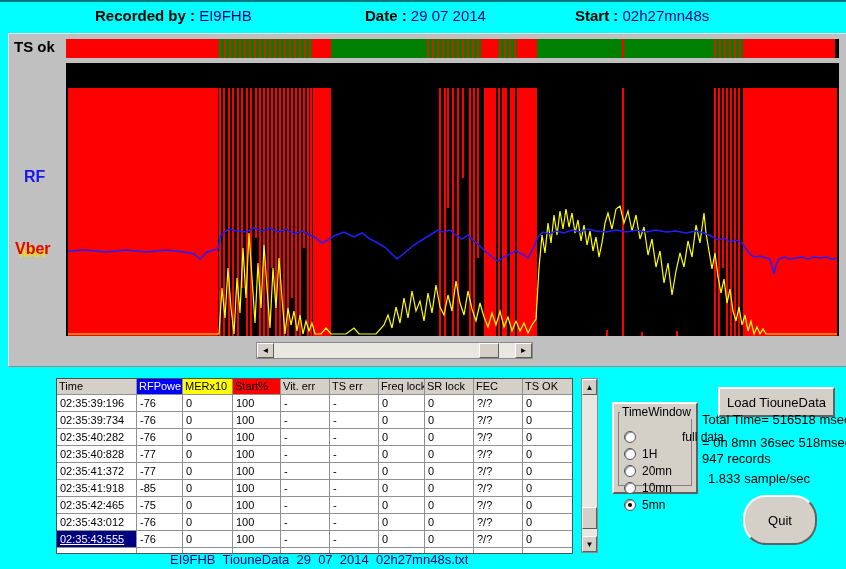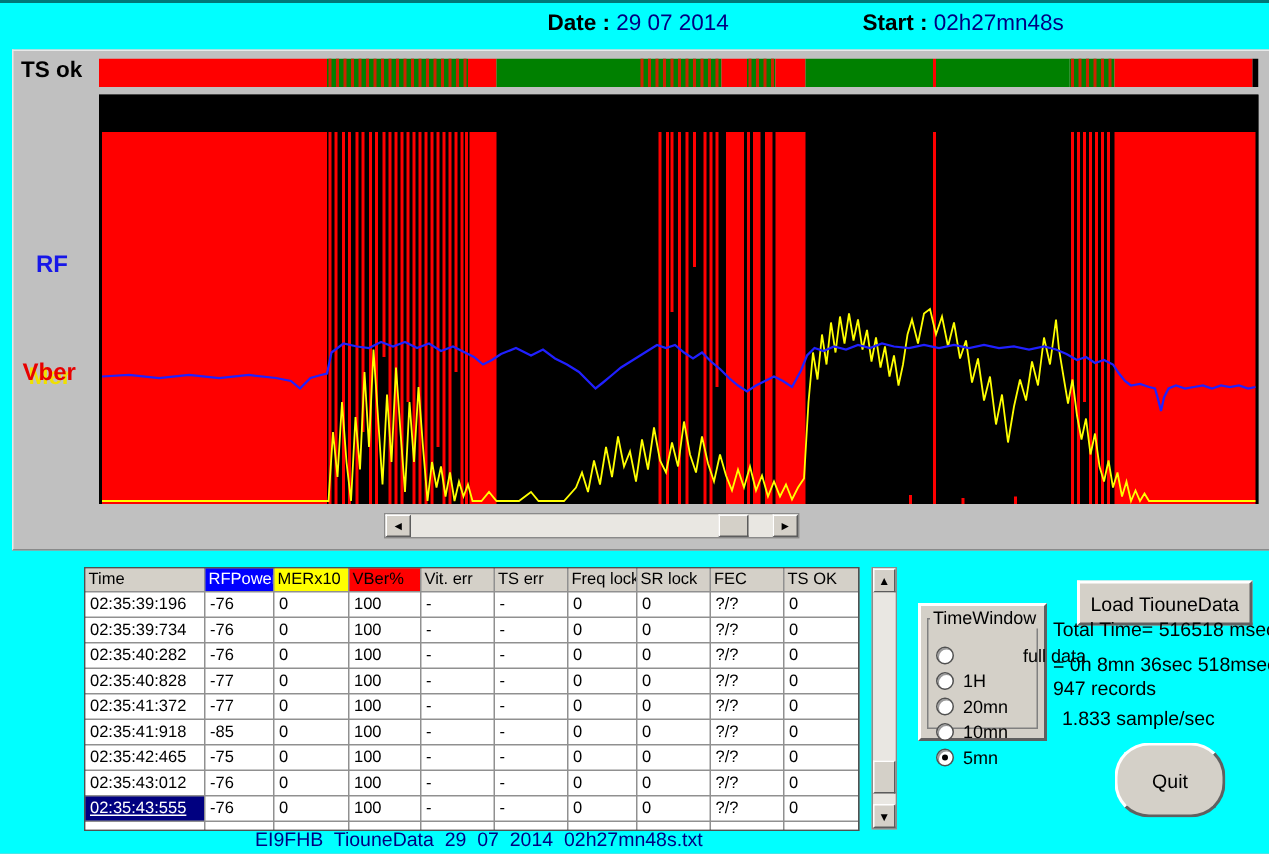--- a/index.html
+++ b/index.html
@@ -69,20 +69,21 @@
   .statline.s3 { margin-top:5px; margin-left:6px; }
 
   .statusbar { position:absolute; left:135px; top:552px; font-size:13px; color:#000080; white-space:pre;margin-left:35px; }
 </style>
 </head>
 <body>
 
 <div class="app">
   <div class="topline"></div>
 
+  <span class="hgroup" style="left:95px"><span class="hlabel">Recorded by : </span><span class="hvalue">EI9FHB</span></span>
   <span class="hgroup" style="left:365px"><span class="hlabel">Date : </span><span class="hvalue">29 07 2014</span></span>
   <span class="hgroup" style="left:575px"><span class="hlabel">Start : </span><span class="hvalue">02h27mn48s</span></span>
 
   <div class="panel">
     <span class="tsok">TS ok</span>
     <svg id="tsbar" viewBox="0 0 773 19" preserveAspectRatio="none">
         <rect x="0" y="0" width="152" height="19" fill="#ff0000"></rect>
         <rect x="152" y="0" width="94" height="19" fill="#008000"></rect>
         <rect x="153" y="0" width="2" height="19" fill="#cc2200"></rect>
         <rect x="158" y="0" width="2" height="19" fill="#cc2200"></rect>
@@ -207,21 +208,21 @@
       <div class="sbtn">
           <span>►</span>
         </div>
     </div>
   </div>
 
   <div id="tgrid">
       <div class="th" style="background: rgb(212, 208, 200); color: rgb(0, 0, 0);">Time</div>
       <div class="th" style="background: rgb(0, 0, 255); color: rgb(255, 255, 255);">RFPower</div>
       <div class="th" style="background: rgb(255, 255, 0); color: rgb(0, 0, 0);">MERx10</div>
-      <div class="th" style="background: rgb(255, 0, 0); color: rgb(0, 0, 0);">VBer%</div>
+      <div class="th" style="background: rgb(255, 0, 0); color: rgb(0, 0, 0);">Start%</div>
       <div class="th" style="background: rgb(212, 208, 200); color: rgb(0, 0, 0);">Vit. err</div>
       <div class="th" style="background: rgb(212, 208, 200); color: rgb(0, 0, 0);">TS err</div>
       <div class="th" style="background: rgb(212, 208, 200); color: rgb(0, 0, 0);">Freq lock</div>
       <div class="th" style="background: rgb(212, 208, 200); color: rgb(0, 0, 0);">SR lock</div>
       <div class="th" style="background: rgb(212, 208, 200); color: rgb(0, 0, 0);">FEC</div>
       <div class="th" style="background: rgb(212, 208, 200); color: rgb(0, 0, 0);">TS OK</div>
       <div class="td">02:35:39:196</div>
       <div class="td">-76</div>
       <div class="td">0</div>
       <div class="td">100</div>

